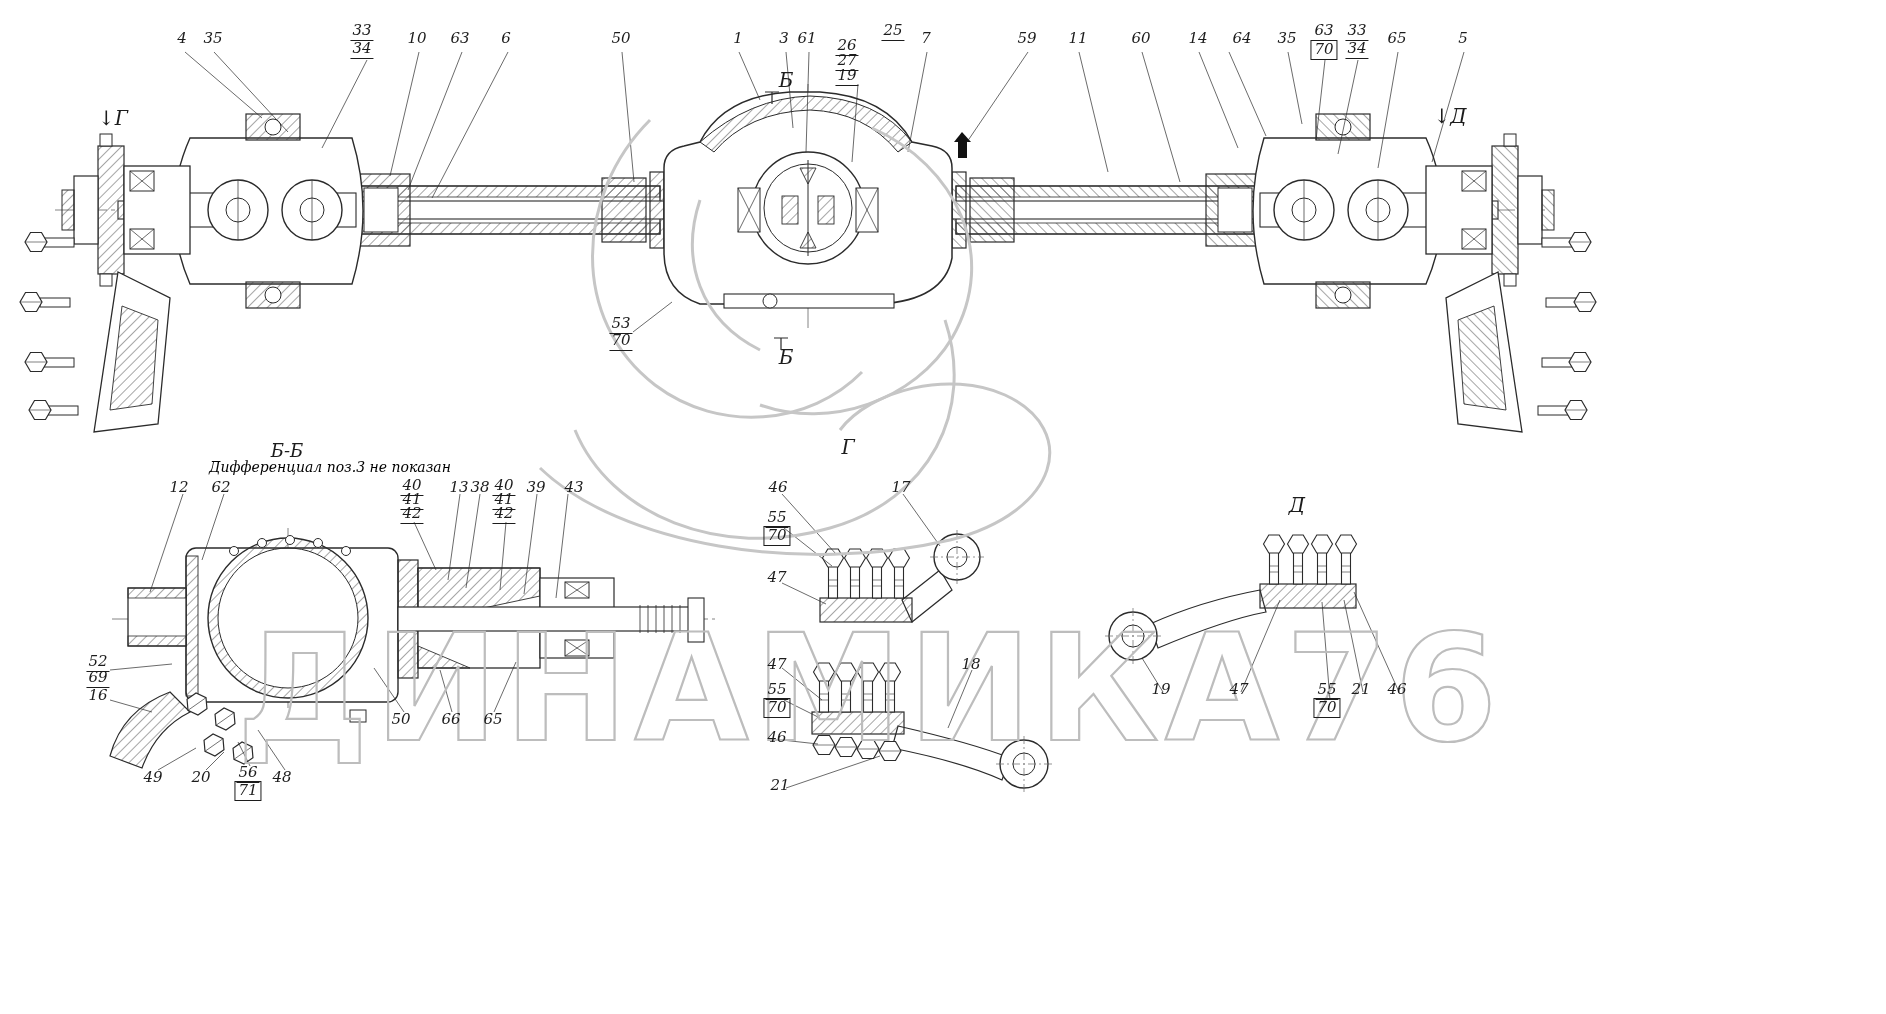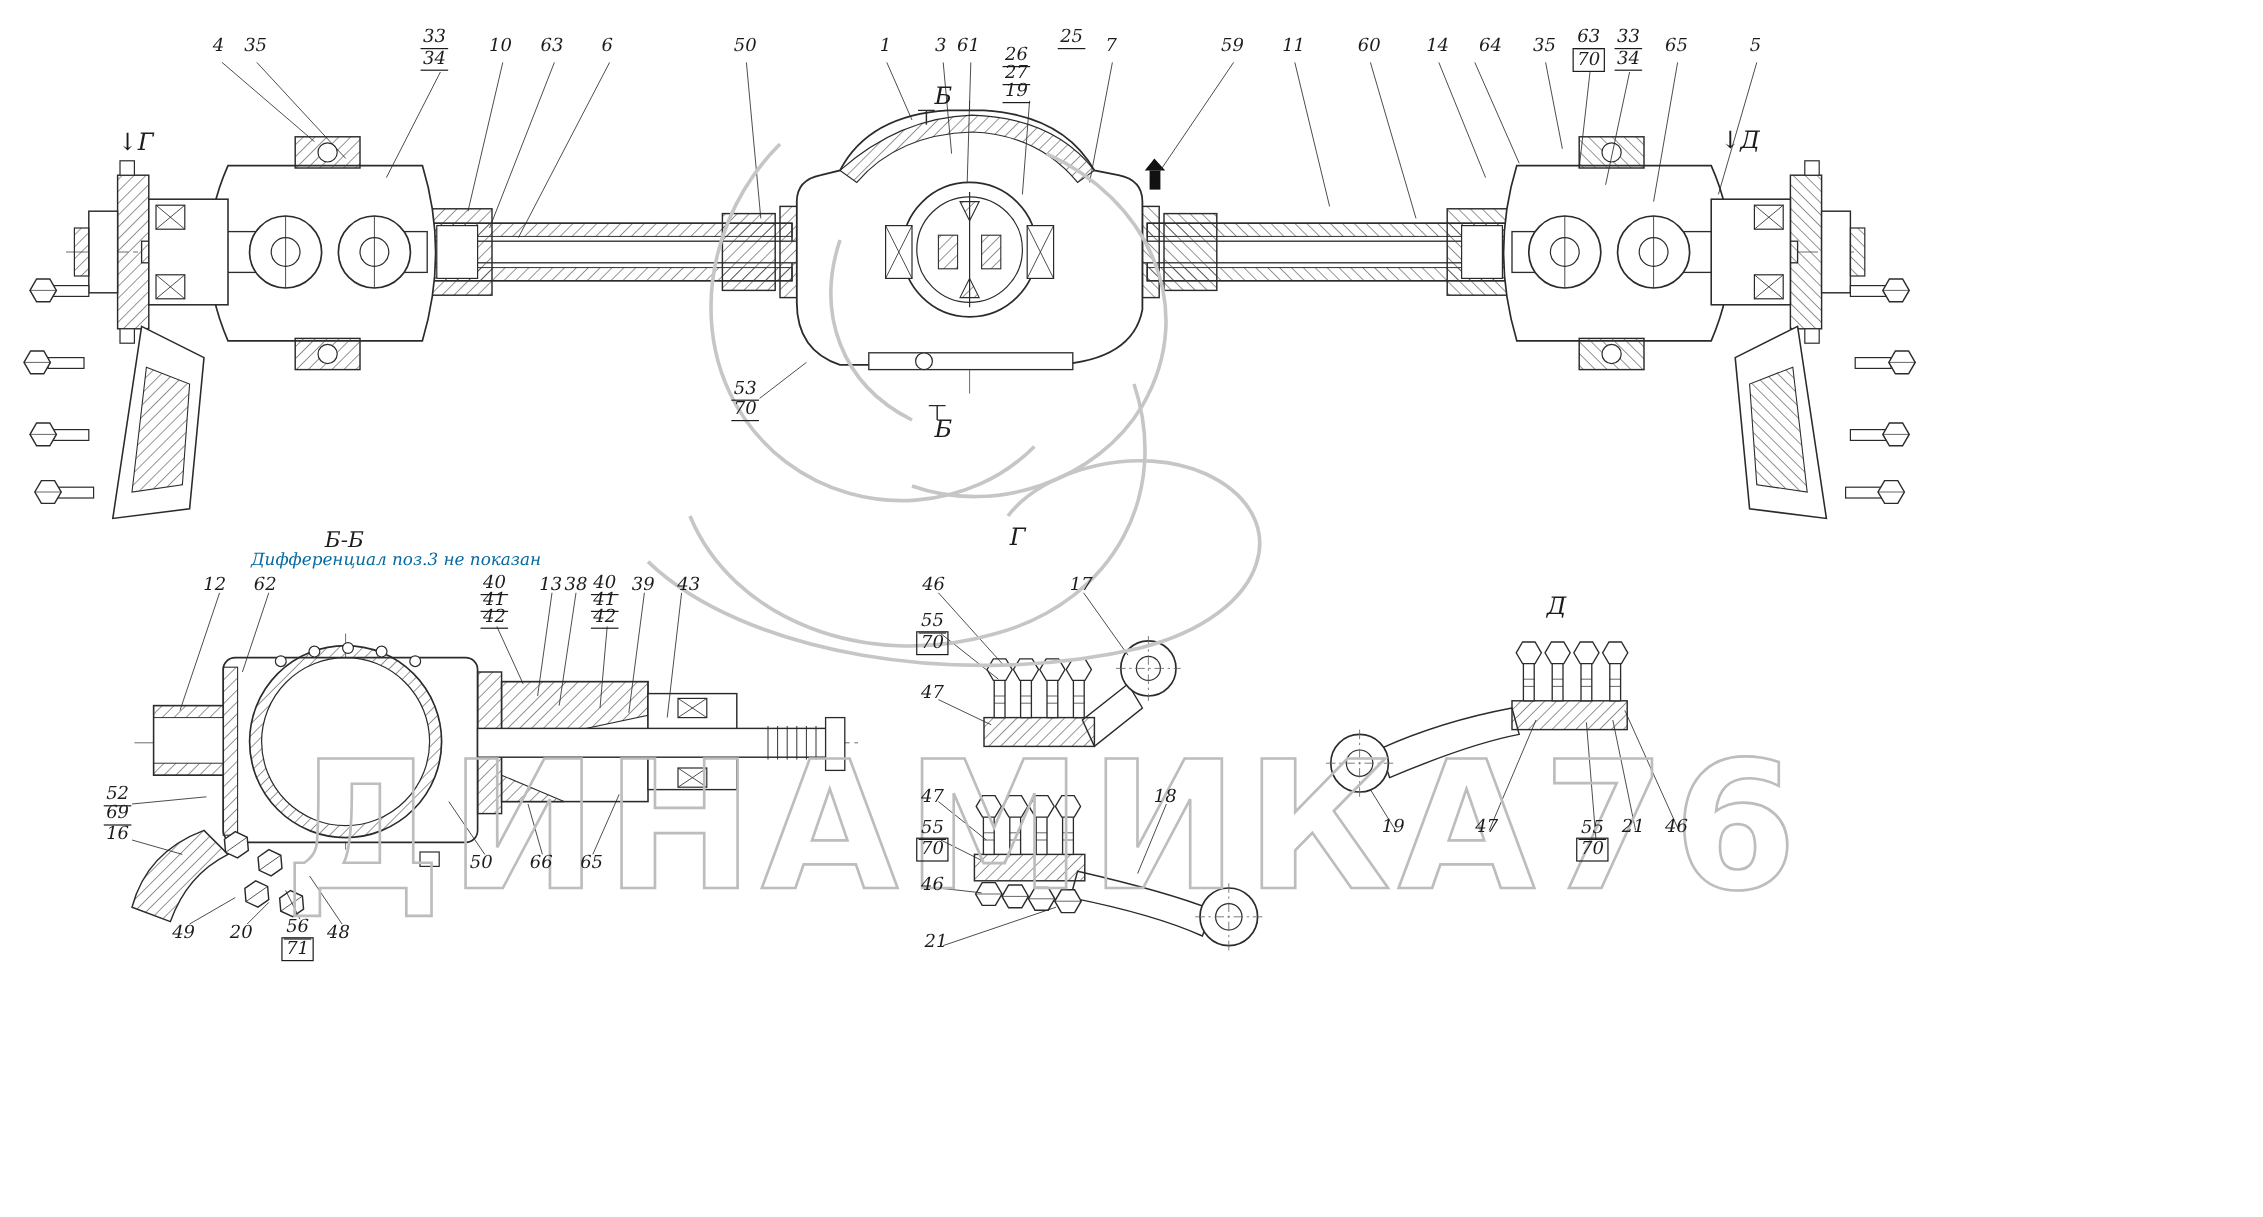--- a/index.html
+++ b/index.html
@@ -7,21 +7,21 @@
          font-family:"DejaVu Serif",serif;}
   .stage svg{position:absolute;left:0;top:0;}
   #callout-layer{position:absolute;left:0;top:0;width:100%;height:100%;pointer-events:none;}
   .callout{position:absolute;transform:translate(-50%,-50%);font:italic 15px "DejaVu Serif",serif;
            color:#1c1c1c;white-space:nowrap;line-height:1;}
   .callout.u{border-bottom:1.2px solid #1c1c1c;padding:0 2px 2px;}
   .callout.b{border:1.2px solid #1c1c1c;padding:1px 3px 2px;}
   .view-label{position:absolute;transform:translate(-50%,-50%);font:italic 20px "DejaVu Serif",serif;
               color:#1c1c1c;white-space:nowrap;}
   .bb-title{position:absolute;transform:translate(-50%,-50%);font:italic 18px "DejaVu Serif",serif;color:#1c1c1c;}
-  .bb-subtitle{position:absolute;transform:translate(-50%,-50%);font:italic 14px "DejaVu Serif",serif;color:#0369a1;white-space:nowrap;}
+  .bb-subtitle{position:absolute;transform:translate(-50%,-50%);font:italic 14px "DejaVu Serif",serif;color:#000000;white-space:nowrap;}
 </style>
 </head>
 <body>
 
 <div class="stage">
 
 <svg width="1886" height="1014" viewBox="0 0 1886 1014">
   <defs>
     <pattern id="h" width="7" height="7" patternUnits="userSpaceOnUse" patternTransform="rotate(45)">
       <line x1="0" y1="0" x2="0" y2="7" stroke="#3a3a3a" stroke-width="0.9"></line>

